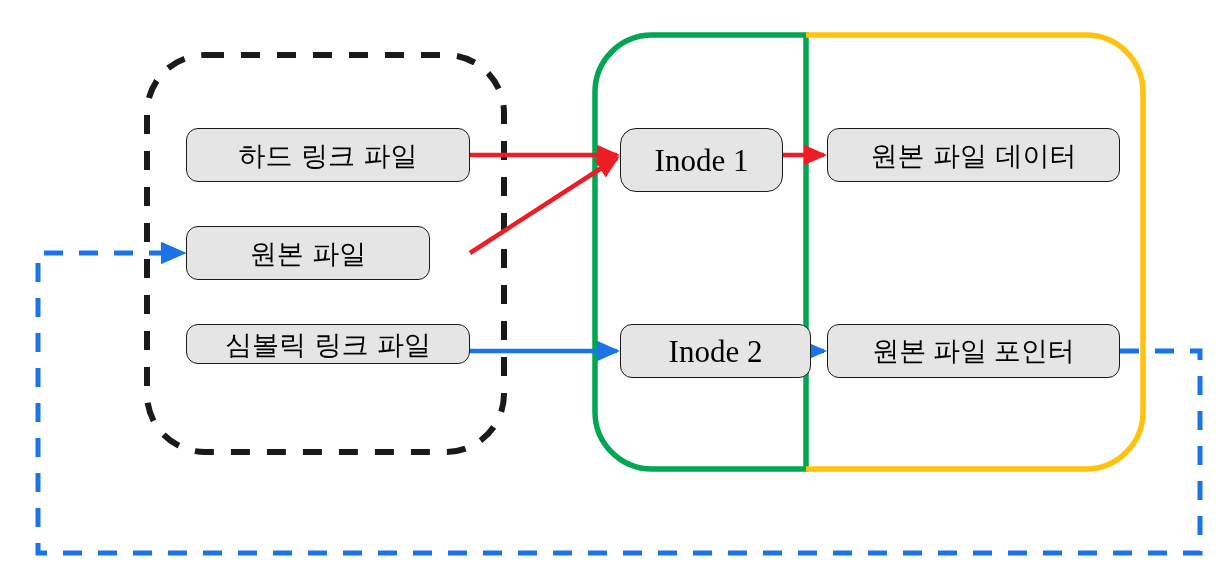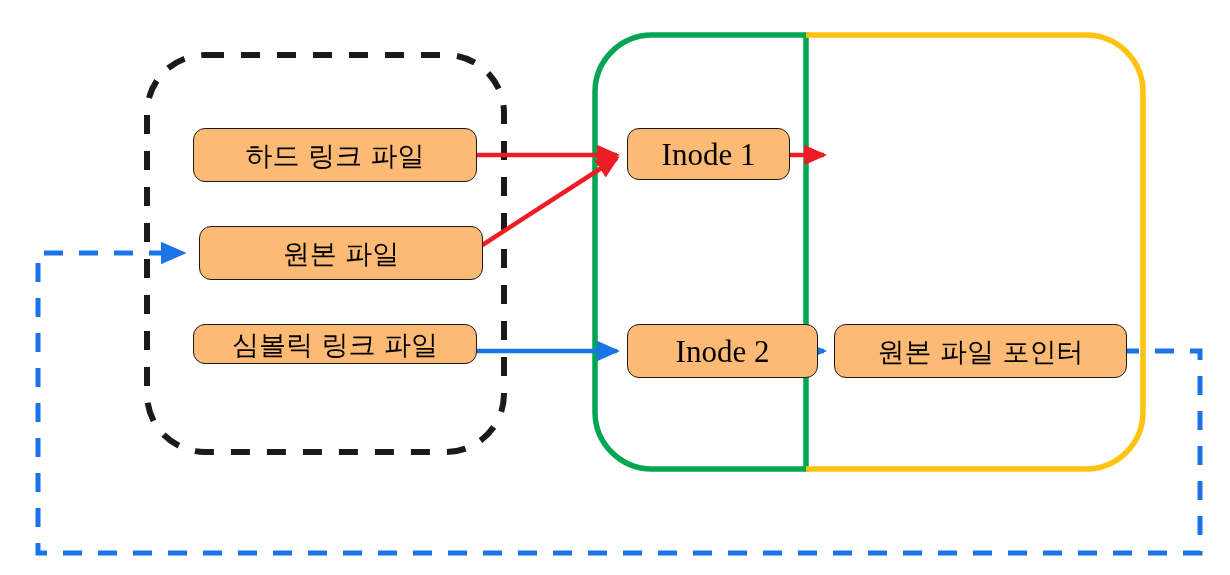--- a/index.html
+++ b/index.html
@@ -22,29 +22,28 @@
     left: 0;
     top: 0;
     width: 1230px;
     height: 575px;
   }
   .node-box {
     position: absolute;
     box-sizing: border-box;
     border: 1.6px solid #1a1a1a;
     border-radius: 12px;
-    background: #fdba74;
+    background: #e5e5e5;
     display: flex;
     align-items: center;
     justify-content: center;
     text-align: center;
     color: #000000;
     line-height: 1;
     white-space: nowrap;
-    margin-left: 7px;
   }
   .node-box.korean {
     font-family: "DejaVu Sans", "Liberation Sans", sans-serif;
     font-size: 27px;
   }
   .node-box.latin {
     font-family: "Liberation Serif", "DejaVu Serif", serif;
     font-size: 31px;
   }
 </style>
@@ -79,34 +78,37 @@
 
     <line x1="783" y1="351" x2="824" y2="351" stroke="#1a73e8" stroke-width="4.5" marker-end="url(#arrow-blue)"></line>
 
     <path d="M 1120 351 L 1200 351 L 1200 553 L 38 553 L 38 253 L 183 253" fill="none" stroke="#1a73e8" stroke-width="5" stroke-dasharray="19 16" stroke-linecap="butt" marker-end="url(#arrow-blue)"></path>
   </svg>
 
   <div class="node-box korean" style="left:186px; top:128px; width:284px; height:54px;">
     <span>하드 링크 파일</span>
   </div>
 
-  <div class="node-box korean" style="left:192px; top:226px; width:284px; height:54px;">
+  <div class="node-box korean" style="left:186px; top:226px; width:244px; height:54px;">
     <span>원본 파일</span>
   </div>
 
   <div class="node-box korean" style="left:186px; top:324px; width:284px; height:40px;">
     <span>심볼릭 링크 파일</span>
   </div>
 
-  <div class="node-box latin" style="left:620px; top:128px; width:163px; height:52px;">
+  <div class="node-box latin" style="left:620px; top:128px; width:163px; height:64px;border-radius:16px;">
     <span>Inode 1</span>
   </div>
 
   <div class="node-box latin" style="left:620px; top:324px; width:191px; height:54px;">
     <span>Inode 2</span>
   </div>
 
+  <div class="node-box korean" style="left:827px; top:128px; width:293px; height:54px;">
+    <span>원본 파일 데이터</span>
+  </div>
 
-  <div class="node-box korean" style="left:827px; top:324px; width:293px; height:54px;">
+  <div class="node-box korean" style="left:827px; top:324px; width:293px; height:54px;font-family:Liberation Serif, serif;">
     <span>원본 파일 포인터</span>
   </div>
 
 </div>
 
 </body></html>

